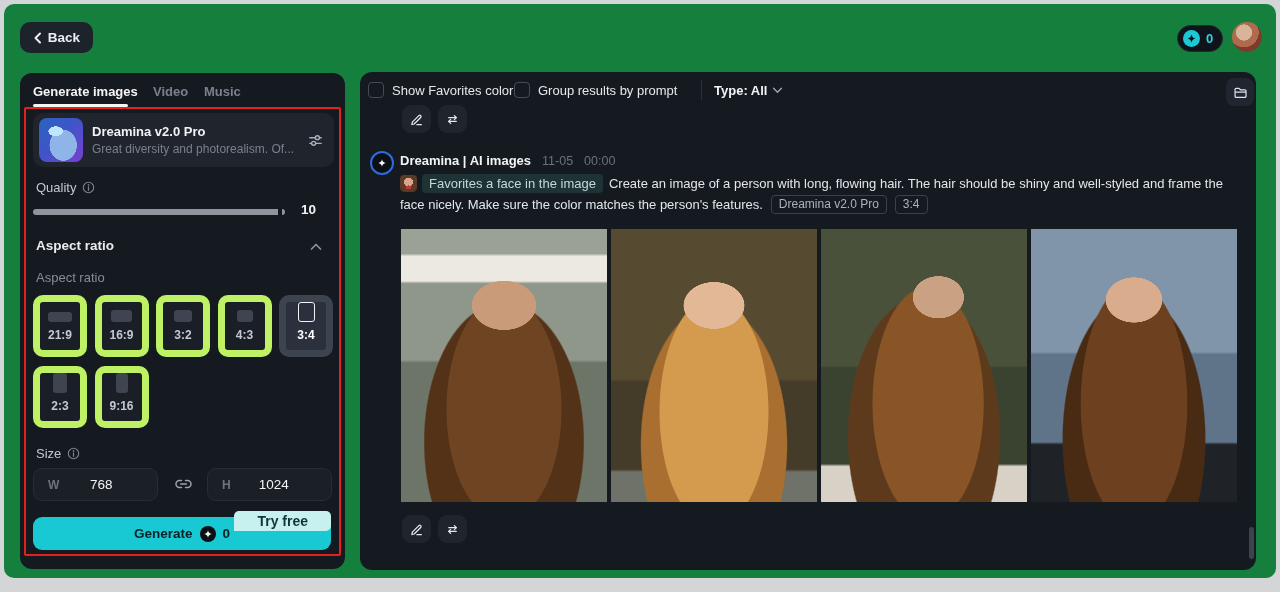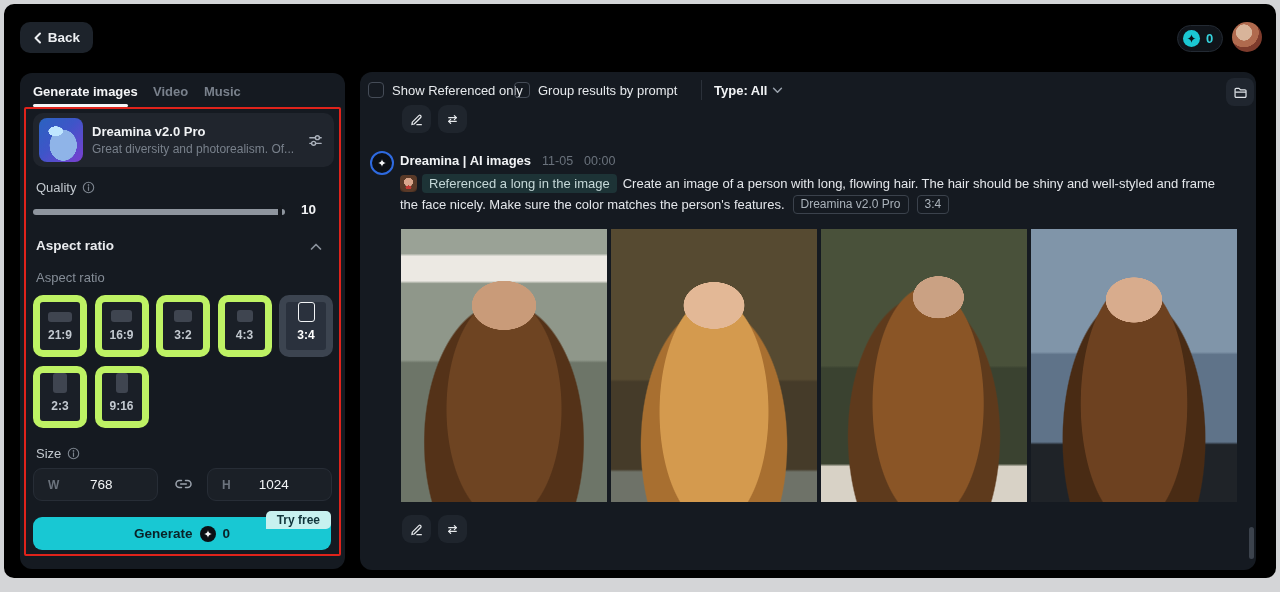--- a/index.html
+++ b/index.html
@@ -1,18 +1,18 @@
 <!DOCTYPE html>
 <html><head>
 <meta charset="utf-8">
 <style>
   * { margin:0; padding:0; box-sizing:border-box; }
   html,body { width:1280px; height:592px; }
   body { font-family:"Liberation Sans","DejaVu Sans",sans-serif; background:#d4d5d7; position:relative; overflow:hidden; }
-  .app { position:absolute; left:4px; top:4px; width:1272px; height:574px; background:#000000; border-radius:10px; overflow:hidden; }
+  .app { position:absolute; left:4px; top:4px; width:1272px; height:574px; background:#15803d; border-radius:10px; overflow:hidden; }
 
   
   .back-btn { position:absolute; left:16px; top:18px; width:73px; height:31px; background:#1d232b; border:none; border-radius:10px; color:#eceef1; font-family:inherit; font-size:13.5px; font-weight:700; display:flex; align-items:center; justify-content:center; gap:6px; cursor:pointer; }
   .credits-pill { position:absolute; left:1173px; top:21px; height:27px; padding:0 9px 0 5px; background:#10141a; border:1px solid #232a33; border-radius:14px; display:flex; align-items:center; gap:6px; }
   .credits-pill .coin { width:17px; height:17px; border-radius:50%; background:#1bc8d3; display:flex; align-items:center; justify-content:center; }
   .credits-count { color:#35d3dd; font-size:13px; font-weight:700; }
   .avatar { position:absolute; left:1228px; top:18px; width:30px; height:30px; border-radius:50%; background:radial-gradient(circle at 40% 35%, #d8b49a 0 30%, #b06a4e 31% 55%, #7e3b2c 56% 80%, #4a241c 100%); }
 
   
   .sidebar { position:absolute; left:16px; top:69px; width:325px; height:496px; background:#151a21; border-radius:12px; }
@@ -56,21 +56,21 @@
   .size-input { top:395px; width:125px; height:33px; background:#1b2027; border:1px solid #272d36; border-radius:9px; display:flex; align-items:center; padding:0 14px; cursor:text; }
   .size-input .dim { color:#6c737d; font-size:12px; font-weight:700; }
   .size-input .val { flex:1; text-align:center; color:#f2f4f6; font-size:13.5px; font-weight:400; }
   .w-input { left:13px; } .h-input { left:187px; }
   .link-btn { left:146px; top:399px; width:34px; height:24px; display:flex; align-items:center; justify-content:center; cursor:pointer; }
 
   .generate-btn { left:13px; top:444px; width:298px; height:33px; background:#18c8d3; border:none; border-radius:9px; display:flex; align-items:center; justify-content:center; gap:7px; font-family:inherit; cursor:pointer; }
   .generate-label { color:#0a2227; font-size:13.5px; font-weight:700; }
   .gen-coin { width:16px; height:16px; border-radius:50%; background:#0b0f14; display:flex; align-items:center; justify-content:center; }
   .gen-credits { color:#0a2227; font-size:13.5px; font-weight:700; }
-  .try-free { position:absolute; right:0; top:-6px; background:#c7f1ef; color:#10343a; font-size:12px; font-weight:700; padding:2px 11px; border-radius:5px 5px 5px 0; }
+  .try-free { position:absolute; right:0; top:-6px; background:#c7f1ef; color:#10343a; font-size:14px; font-weight:700; padding:2px 23px; border-radius:5px 5px 5px 0; }
 
   
   .checkbox { width:16px; height:16px; border:1.5px solid #454c57; border-radius:4px; background:transparent; cursor:pointer; }
   .cb1 { left:8px; top:10px; } .cb2 { left:154px; top:10px; }
   .filter-label { color:#e6e9ec; font-size:13px; top:11px; cursor:pointer; }
   .fl1 { left:32px; } .fl2 { left:178px; }
   .filter-divider { left:341px; top:8px; width:1px; height:20px; background:#2b313a; }
   .type-filter { left:354px; top:11px; color:#f2f4f6; font-size:13px; font-weight:700; display:flex; align-items:center; gap:5px; cursor:pointer; }
   .assets-btn { left:866px; top:6px; width:28px; height:28px; background:#20262f; border-radius:8px; display:flex; align-items:center; justify-content:center; cursor:pointer; }
 
@@ -245,21 +245,21 @@
             <path d="M8 2 C8.6 5.4 10.6 7.4 14 8 C10.6 8.6 8.6 10.6 8 14 C7.4 10.6 5.4 8.6 2 8 C5.4 7.4 7.4 5.4 8 2 Z" fill="#f2f4f6"></path>
           </svg>
       </span>
       <span class="gen-credits">0</span>
       <span class="try-free">Try free</span>
     </button>
   </aside>
 
   <section class="main">
     <div class="checkbox cb1"></div>
-    <span class="filter-label fl1">Show Referenced only</span>
+    <span class="filter-label fl1">Show Favorites color</span>
     <div class="checkbox cb2"></div>
     <span class="filter-label fl2">Group results by prompt</span>
     <div class="filter-divider"></div>
     <span class="type-filter">
       <span>Type: All</span>
       <svg width="11" height="7" viewBox="0 0 12 8">
           <polyline points="1.5,1.5 6,6 10.5,1.5" fill="none" stroke="#9aa2ac" stroke-width="1.7" stroke-linecap="round" stroke-linejoin="round"></polyline>
         </svg>
     </span>
     <div class="assets-btn">
@@ -295,21 +295,21 @@
           <path d="M8 2 C8.6 5.4 10.6 7.4 14 8 C10.6 8.6 8.6 10.6 8 14 C7.4 10.6 5.4 8.6 2 8 C5.4 7.4 7.4 5.4 8 2 Z" fill="#f2f4f6"></path>
         </svg>
     </div>
     <div class="msg-head">
       <span class="msg-author">Dreamina | AI images</span>
       <span class="msg-date">11-05</span>
       <span class="msg-time">00:00</span>
     </div>
 
     <p class="prompt">
-      <span class="face-thumb"></span><span class="ref-chip">Referenced a long in the image</span><span>Create an image of a person with long, flowing hair. The hair should be shiny and well-styled and frame the face nicely. Make sure the color matches the person's features.</span><span class="meta-chip">Dreamina v2.0 Pro</span><span class="meta-chip">3:4</span>
+      <span class="face-thumb"></span><span class="ref-chip">Favorites a face in the image</span><span>Create an image of a person with long, flowing hair. The hair should be shiny and well-styled and frame the face nicely. Make sure the color matches the person's features.</span><span class="meta-chip">Dreamina v2.0 Pro</span><span class="meta-chip">3:4</span>
     </p>
 
     <div class="result-row">
         <div class="result-img p1" aria-label="portrait, long wavy golden-brown hair, grey-green wall background"></div>
         <div class="result-img p2" aria-label="portrait, long straight blonde hair, olive-brown background"></div>
         <div class="result-img p3" aria-label="portrait from behind looking over shoulder, long brown hair, dark olive background"></div>
         <div class="result-img p4" aria-label="portrait, long sleek auburn hair, blue-grey background"></div>
       </div>
 
     <div class="tool-btn edit-bottom">

